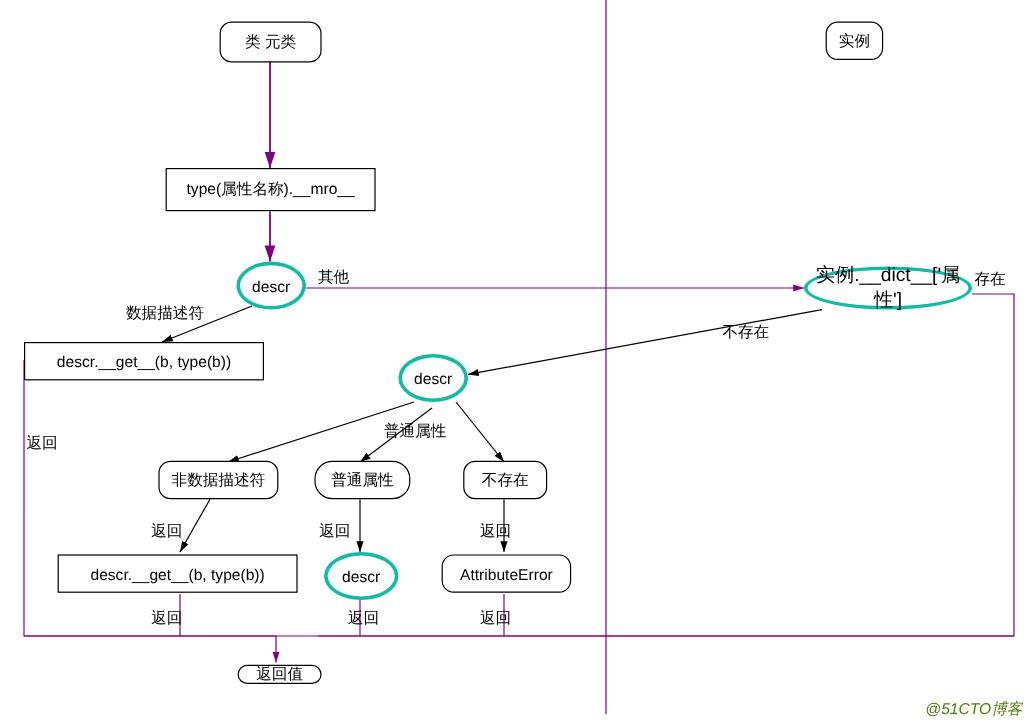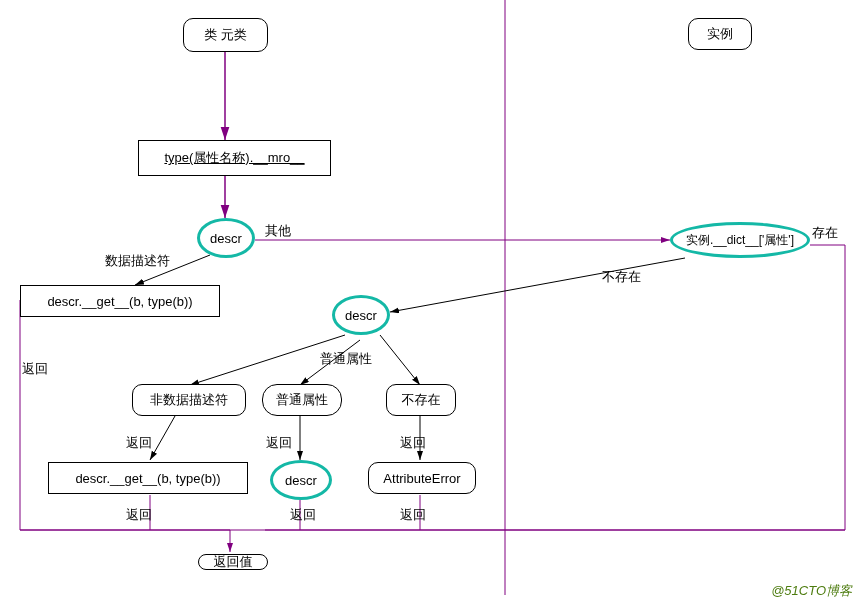--- a/index.html
+++ b/index.html
@@ -102,33 +102,33 @@
 
   <line x1="300" y1="500" x2="300" y2="530" stroke="#800080" stroke-width="1"></line>
 
   <line x1="420" y1="495" x2="420" y2="530" stroke="#800080" stroke-width="1"></line>
 
   <line x1="20" y1="530" x2="845" y2="530" stroke="#800080" stroke-width="1"></line>
 </svg>
 
 <div class="box rounded" style="left:183px; top:18px; width:85px; height:34px;">类    元类</div>
 
-<div class="box rounded" style="left:688px; top:18px; width:64px; height:32px;">实例</div>
+<div class="box rounded" style="left:688px; top:18px; width:48px; height:32px;">实例</div>
 
-<div class="box" style="left:138px; top:140px; width:193px; height:36px;text-decoration:underline;">type(属性名称).__mro__</div>
+<div class="box" style="left:138px; top:140px; width:175px; height:36px;">type(属性名称).__mro__</div>
 
 <div class="ellipse" style="left:197px; top:218px; width:58px; height:40px;">descr</div>
 
-<div class="ellipse" style="left:670px; top:222px; width:140px; height:36px; font-size:12px;text-align:center;">实例.__dict__['属性']</div>
+<div class="ellipse" style="left:670px; top:222px; width:140px; height:36px; font-size:16px;text-align:center;">实例.__dict__['属性']</div>
 
 <div class="box" style="left:20px; top:285px; width:200px; height:32px;">descr.__get__(b, type(b))</div>
 
 <div class="ellipse" style="left:332px; top:295px; width:58px; height:40px;">descr</div>
 
-<div class="box rounded" style="left:132px; top:384px; width:114px; height:32px;font-family:Liberation Mono, monospace;">非数据描述符</div>
+<div class="box rounded" style="left:132px; top:384px; width:100px; height:32px;font-family:Liberation Mono, monospace;">非数据描述符</div>
 
 <div class="box rounded" style="left:262px; top:384px; width:80px; height:32px;border-radius:15px;">普通属性</div>
 
 <div class="box rounded" style="left:386px; top:384px; width:70px; height:32px;">不存在</div>
 
 <div class="box" style="left:48px; top:462px; width:200px; height:32px;">descr.__get__(b, type(b))</div>
 
 <div class="ellipse" style="left:270px; top:460px; width:62px; height:40px;">descr</div>
 
 <div class="box rounded" style="left:368px; top:462px; width:108px; height:32px;">AttributeError</div>

